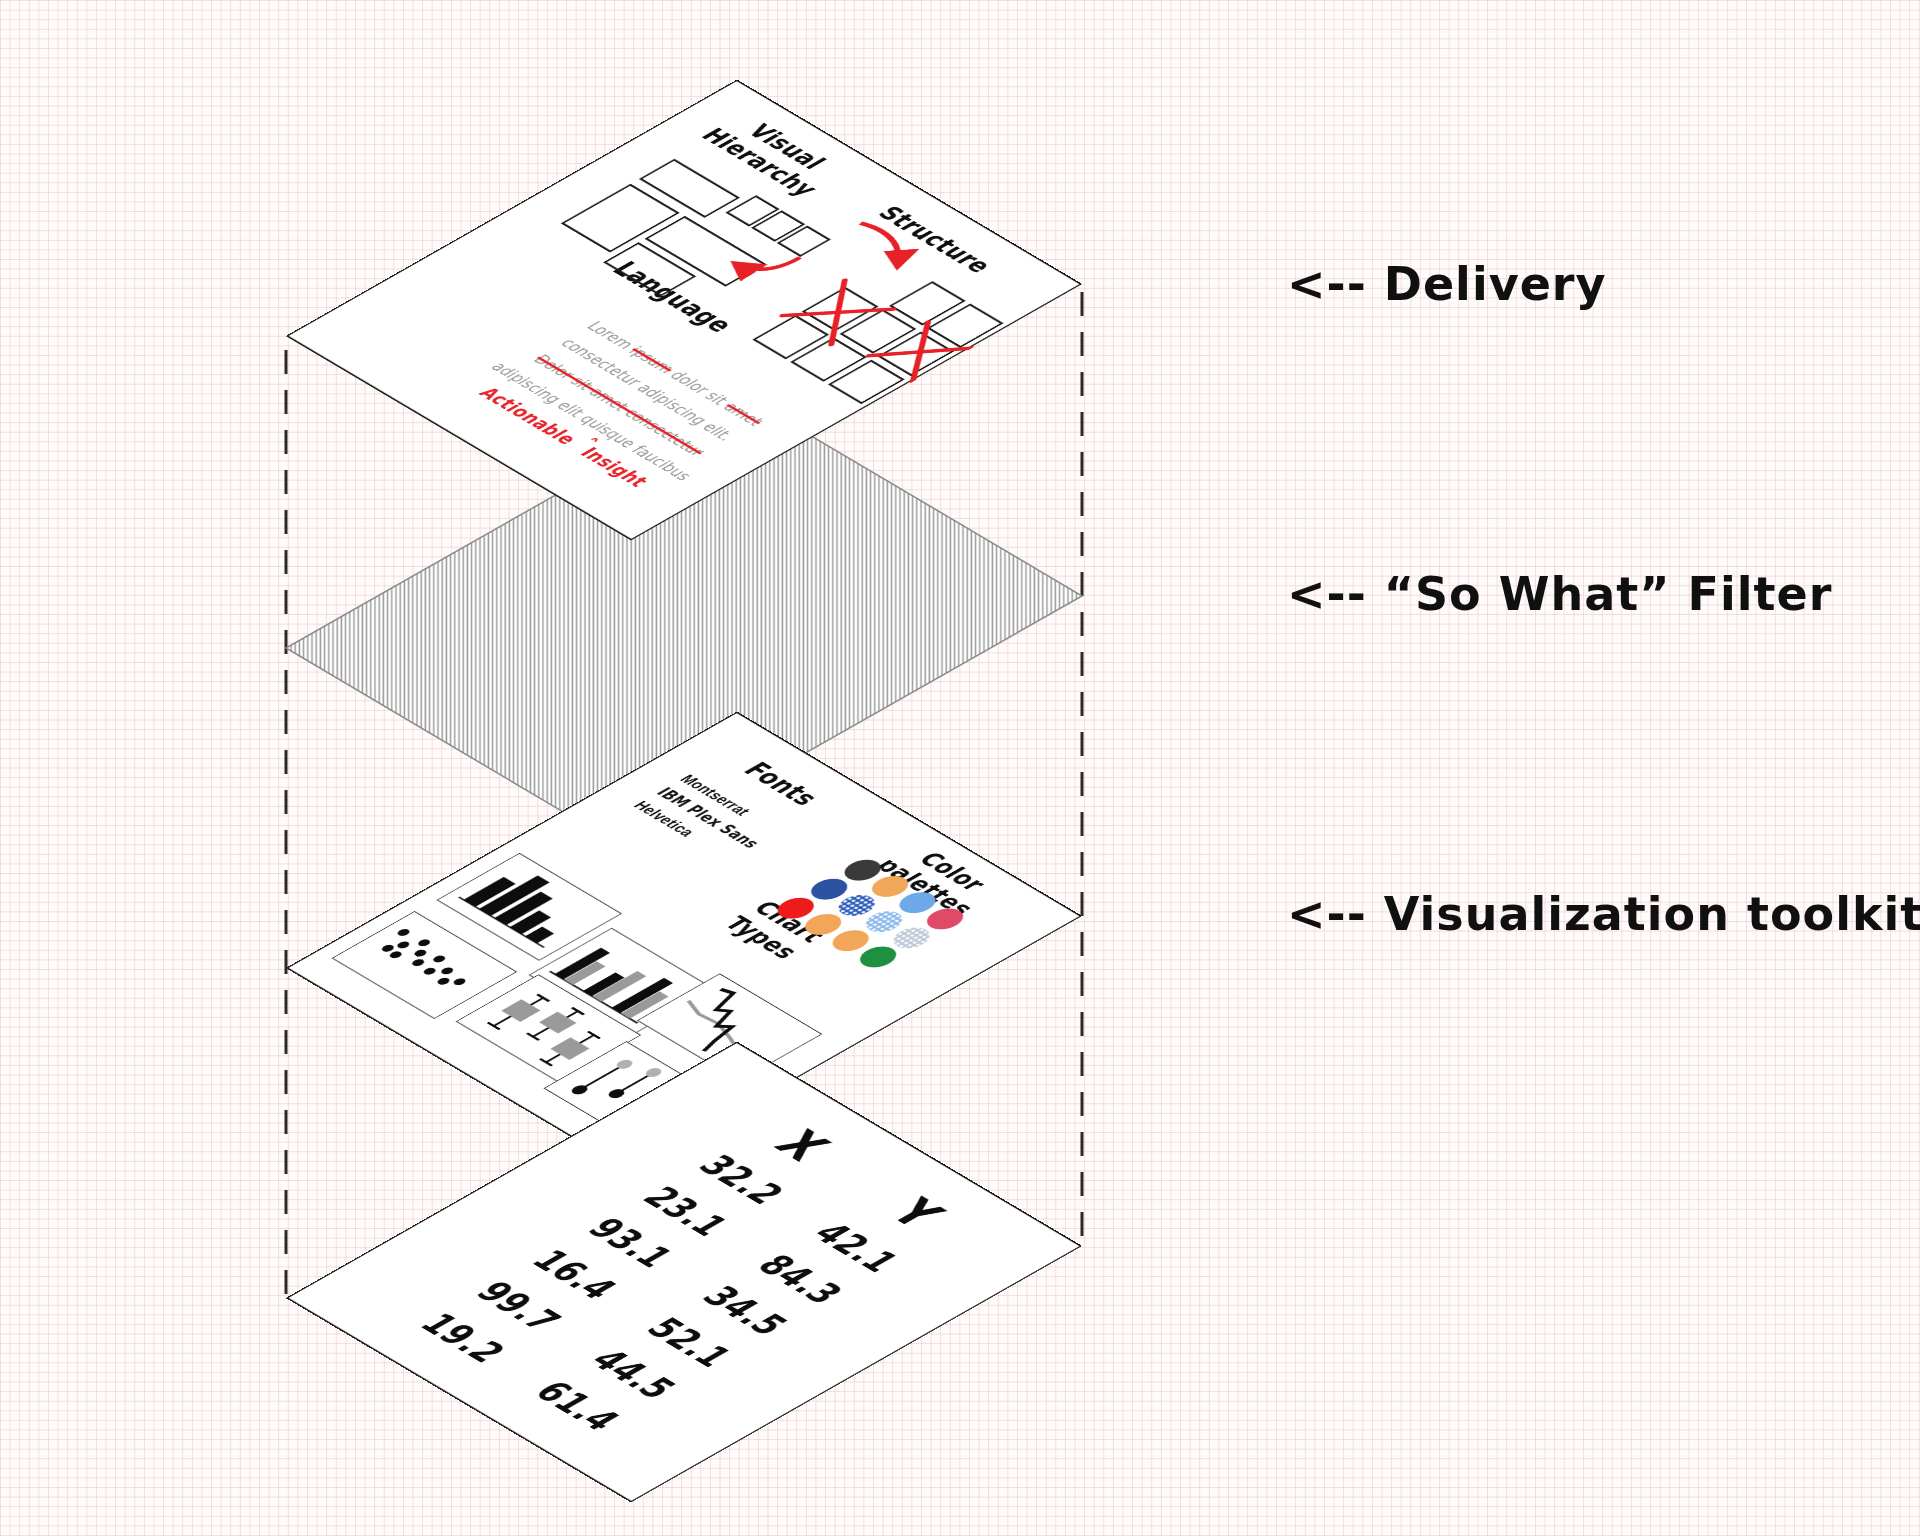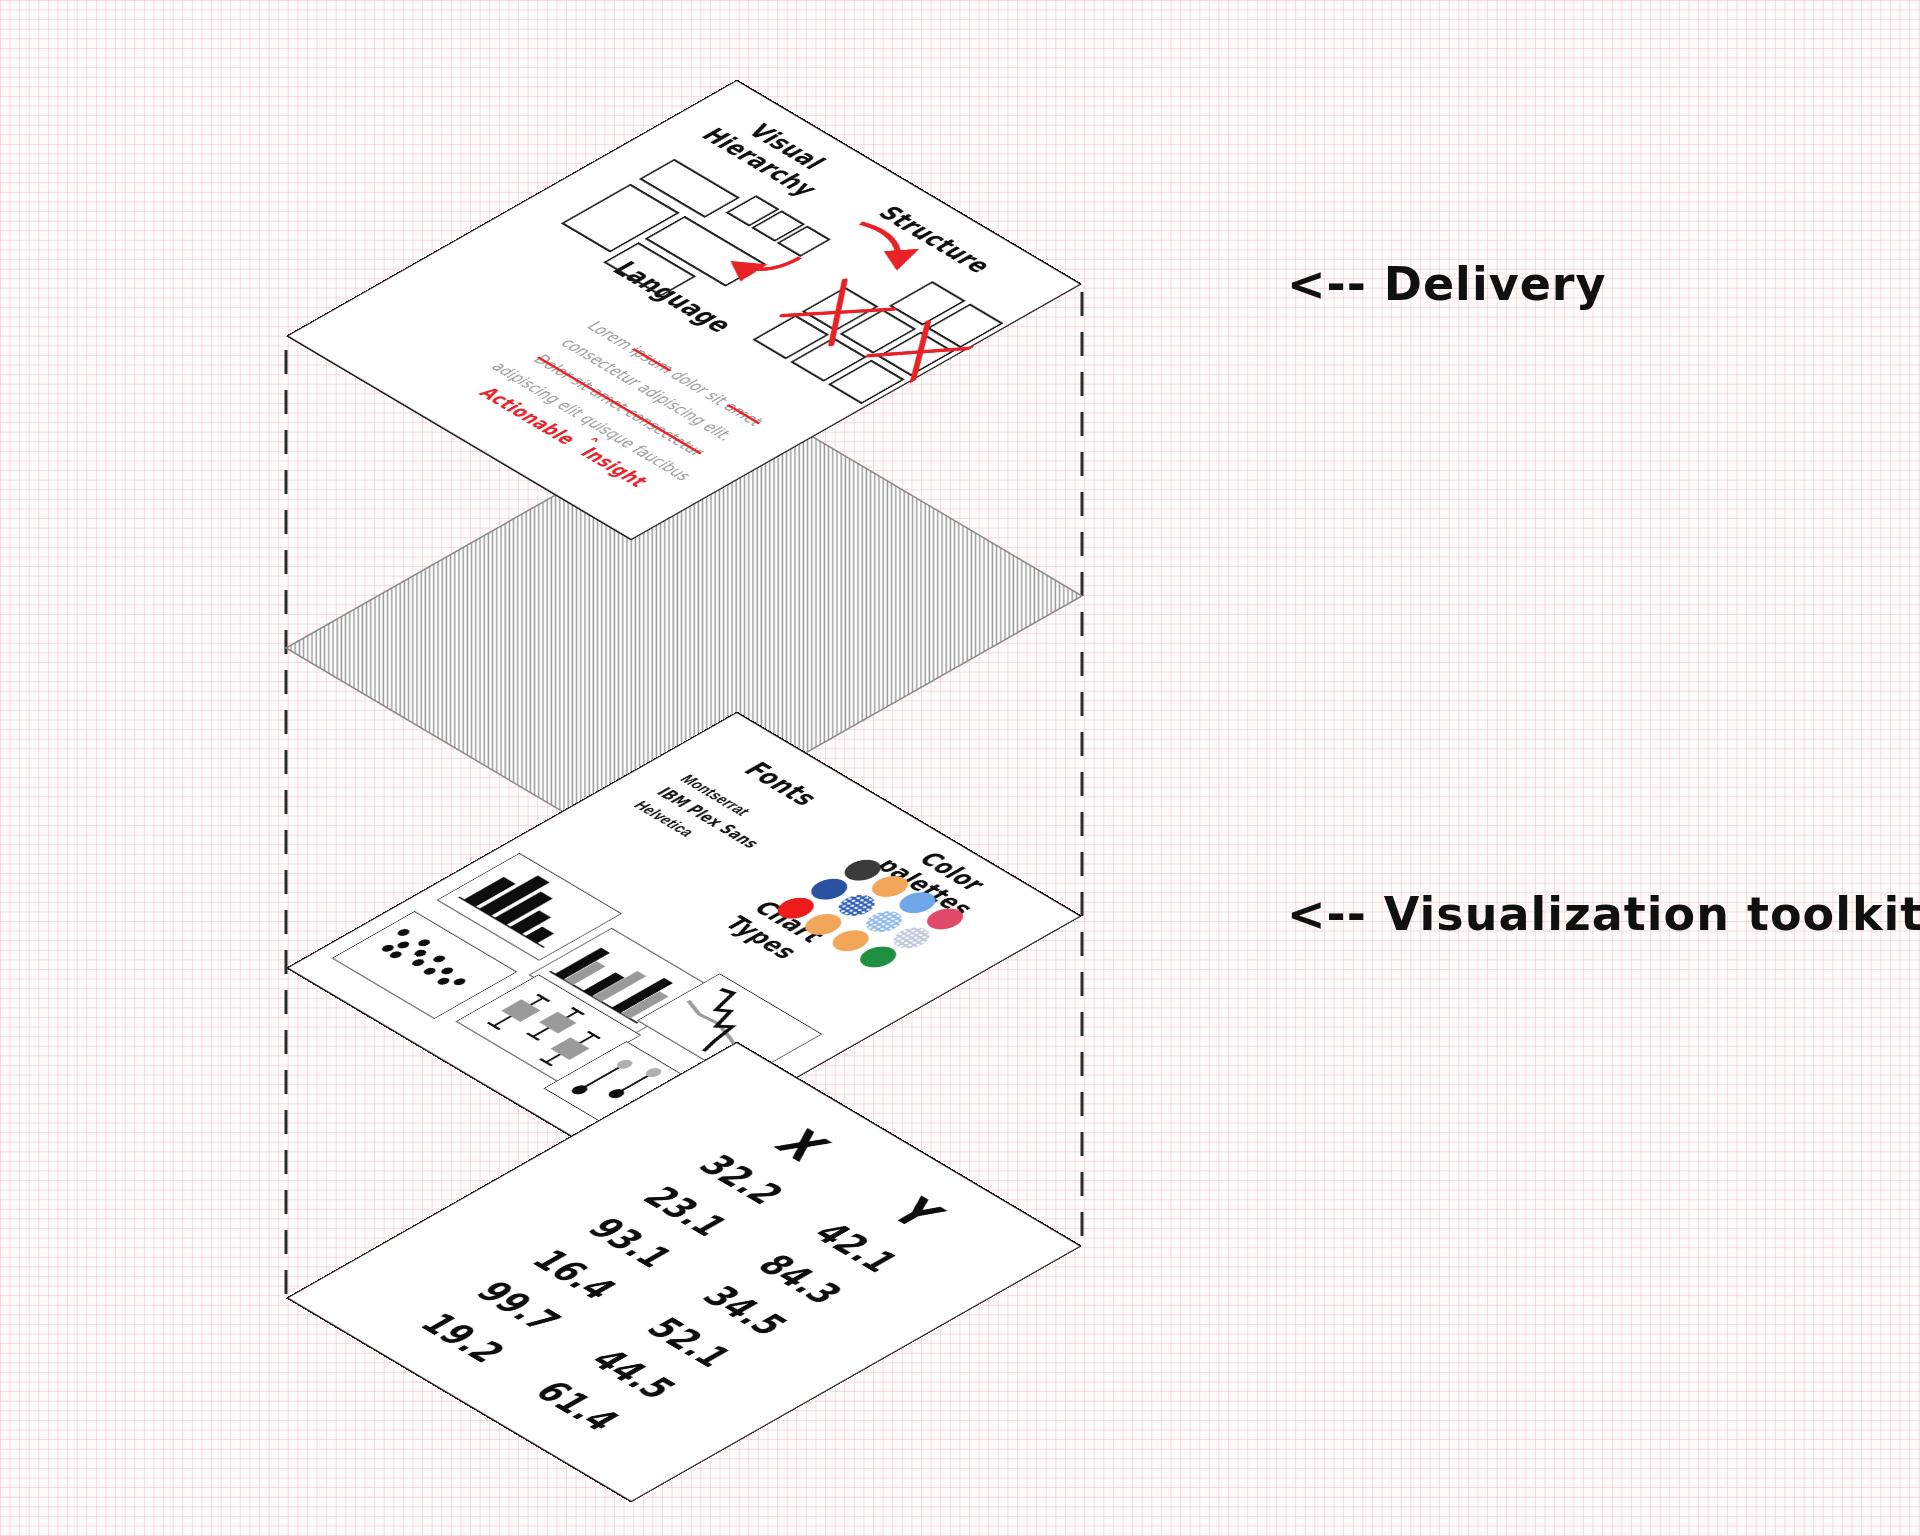--- a/index.html
+++ b/index.html
@@ -277,15 +277,16 @@
       <div class="val">42.1</div>
       <div class="val">84.3</div>
       <div class="val">34.5</div>
       <div class="val">52.1</div>
       <div class="val">44.5</div>
       <div class="val">61.4</div>
     </div>
   </div>
 
   <div class="annotation ann-delivery">&lt;-- Delivery</div>
+  <div class="annotation ann-filter">&lt;-- “So What” Filter</div>
   <div class="annotation ann-toolkit">&lt;-- Visualization toolkit</div>
 
 </div>
 
 </body></html>

